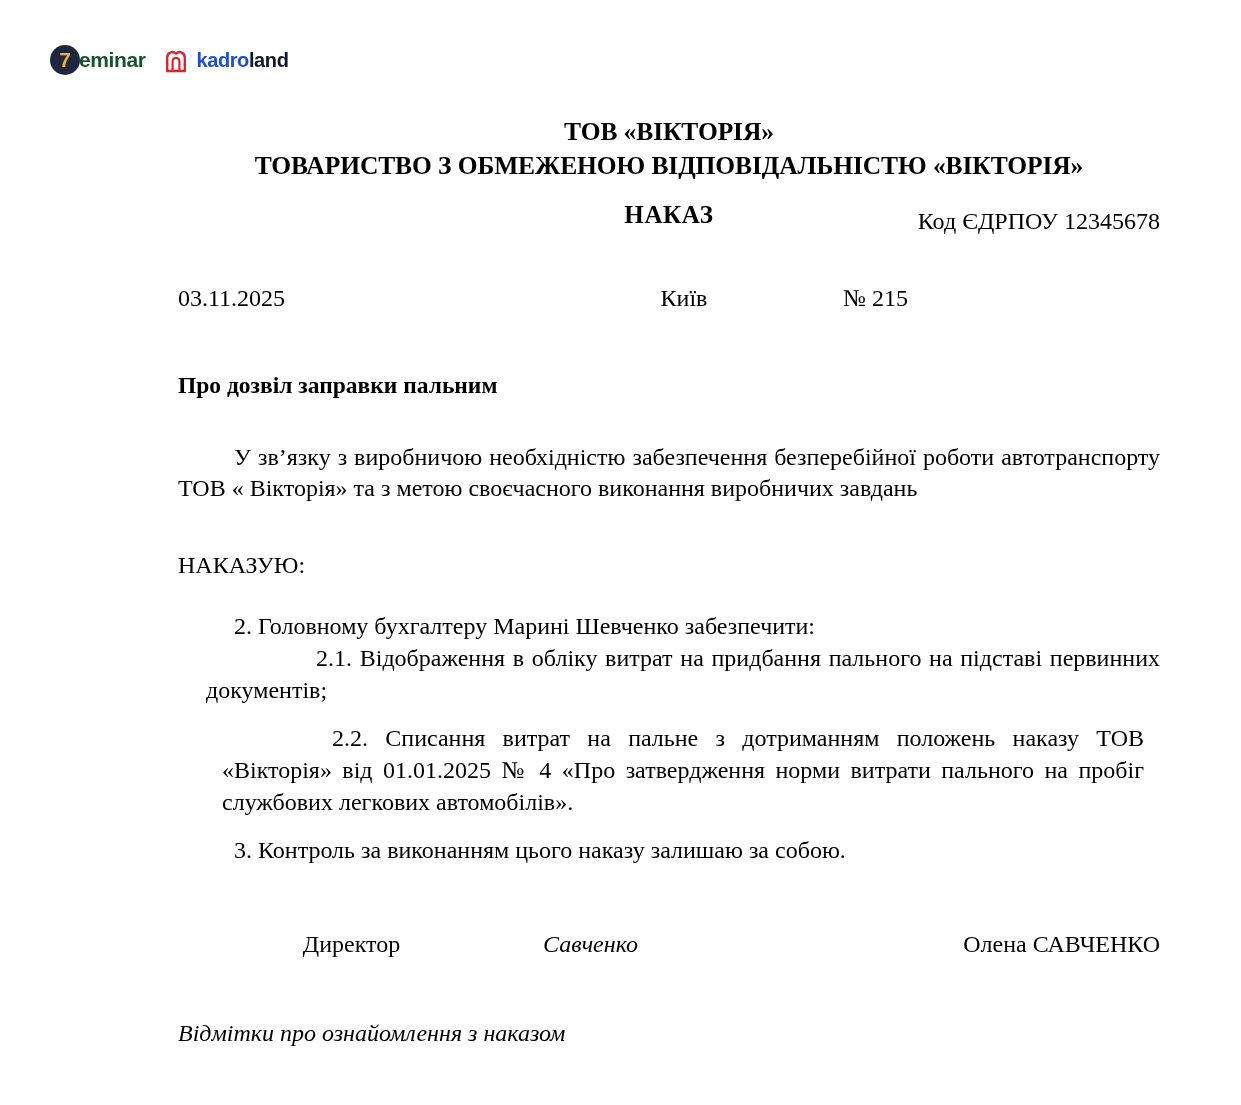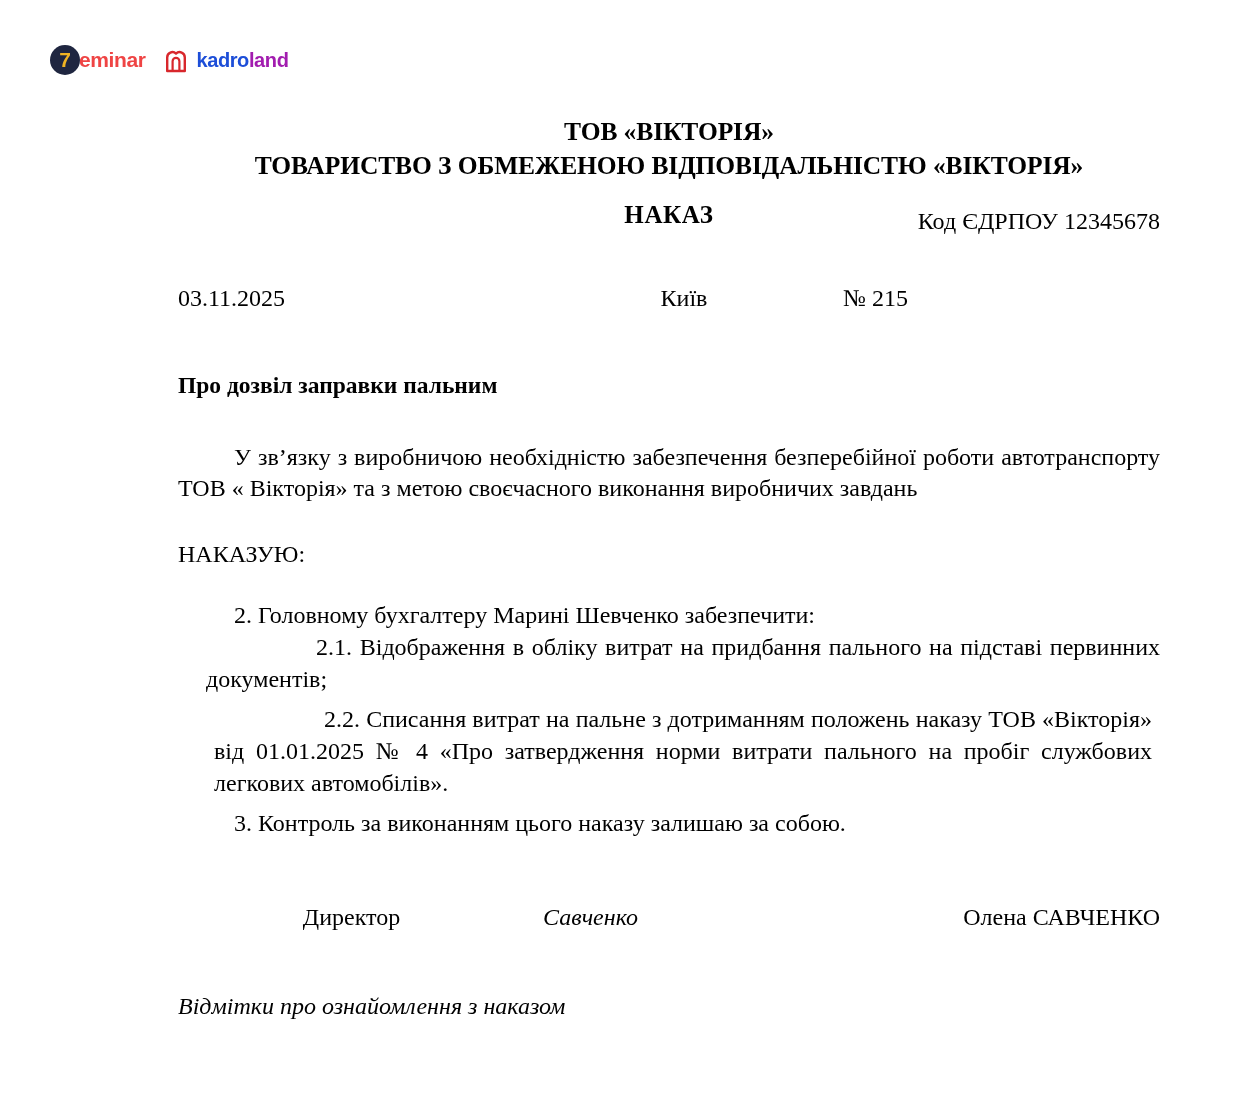--- a/index.html
+++ b/index.html
@@ -49,37 +49,37 @@
     font-weight: bold;
     font-size: 21px;
     color: #f0b323;
     line-height: 1;
     transform: translateY(-1px);
   }
   .seminar-word {
     font-family: "Liberation Sans", sans-serif;
     font-weight: bold;
     font-size: 21px;
-    color: #ef4444;
+    color: #14532d;
     letter-spacing: -0.4px;
   }
   .kadro-mark {
     width: 26px;
     height: 26px;
     position: relative;
     margin-right: 5px;
   }
   .kadro-word {
     font-family: "Liberation Sans", sans-serif;
     font-weight: bold;
     font-size: 20px;
     letter-spacing: -0.4px;
   }
   .kadro-word .k-dark { color: #1d4ed8; }
-  .kadro-word .k-red  { color: #a21caf; }
+  .kadro-word .k-red  { color: #0f172a; }
 
   
   .sheet {
     position: absolute;
     left: 178px;
     top: 0;
     width: 982px;
   }
 
   .org-title {
@@ -125,21 +125,21 @@
   .preamble {
     margin-top: 40px;
     font-size: 24px;
     line-height: 1.33;
     text-align: justify;
     text-indent: 56px;
     text-justify: inter-word;
   }
 
   .order-word {
-    margin-top: 36px;
+    margin-top: 47px;
     font-size: 24px;
   }
 
   .clauses {
     margin-top: 32px;
     font-size: 24px;
     line-height: 1.33;
   }
   .clause {
     text-align: justify;
@@ -210,21 +210,21 @@
     <div>Про дозвіл заправки пальним</div>
   </div>
 
   <div class="preamble">У зв’язку з виробничою необхідністю забезпечення безперебійної роботи автотранспорту ТОВ « Вікторія»  та з метою своєчасного виконання виробничих завдань</div>
 
   <div class="order-word">НАКАЗУЮ:</div>
 
   <div class="clauses">
       <p class="clause lvl1 nojust" style="margin: 0px;">2. Головному бухгалтеру Марині Шевченко забезпечити:</p>
       <p class="clause lvl2" style="margin: 0px;">2.1. Відображення в обліку витрат на придбання пального на підставі первинних документів;</p>
-      <p class="clause lvl2" style="margin: 8px;">2.2. Списання витрат на пальне з дотриманням положень наказу ТОВ «Вікторія» від 01.01.2025 № 4 «Про затвердження норми витрати пального на пробіг службових легкових автомобілів».</p>
+      <p class="clause lvl2" style="margin: 16px;">2.2. Списання витрат на пальне з дотриманням положень наказу ТОВ «Вікторія» від 01.01.2025 № 4 «Про затвердження норми витрати пального на пробіг службових легкових автомобілів».</p>
       <p class="clause lvl1 nojust" style="margin: 0px;">3. Контроль за виконанням цього наказу залишаю за собою.</p>
     </div>
 
   <div class="sign-row">
     <div class="sign-post">Директор</div>
     <div class="sign-auto">Савченко</div>
     <div class="sign-name">Олена САВЧЕНКО</div>
   </div>
 
   <div class="marks">Відмітки про ознайомлення з наказом</div>

